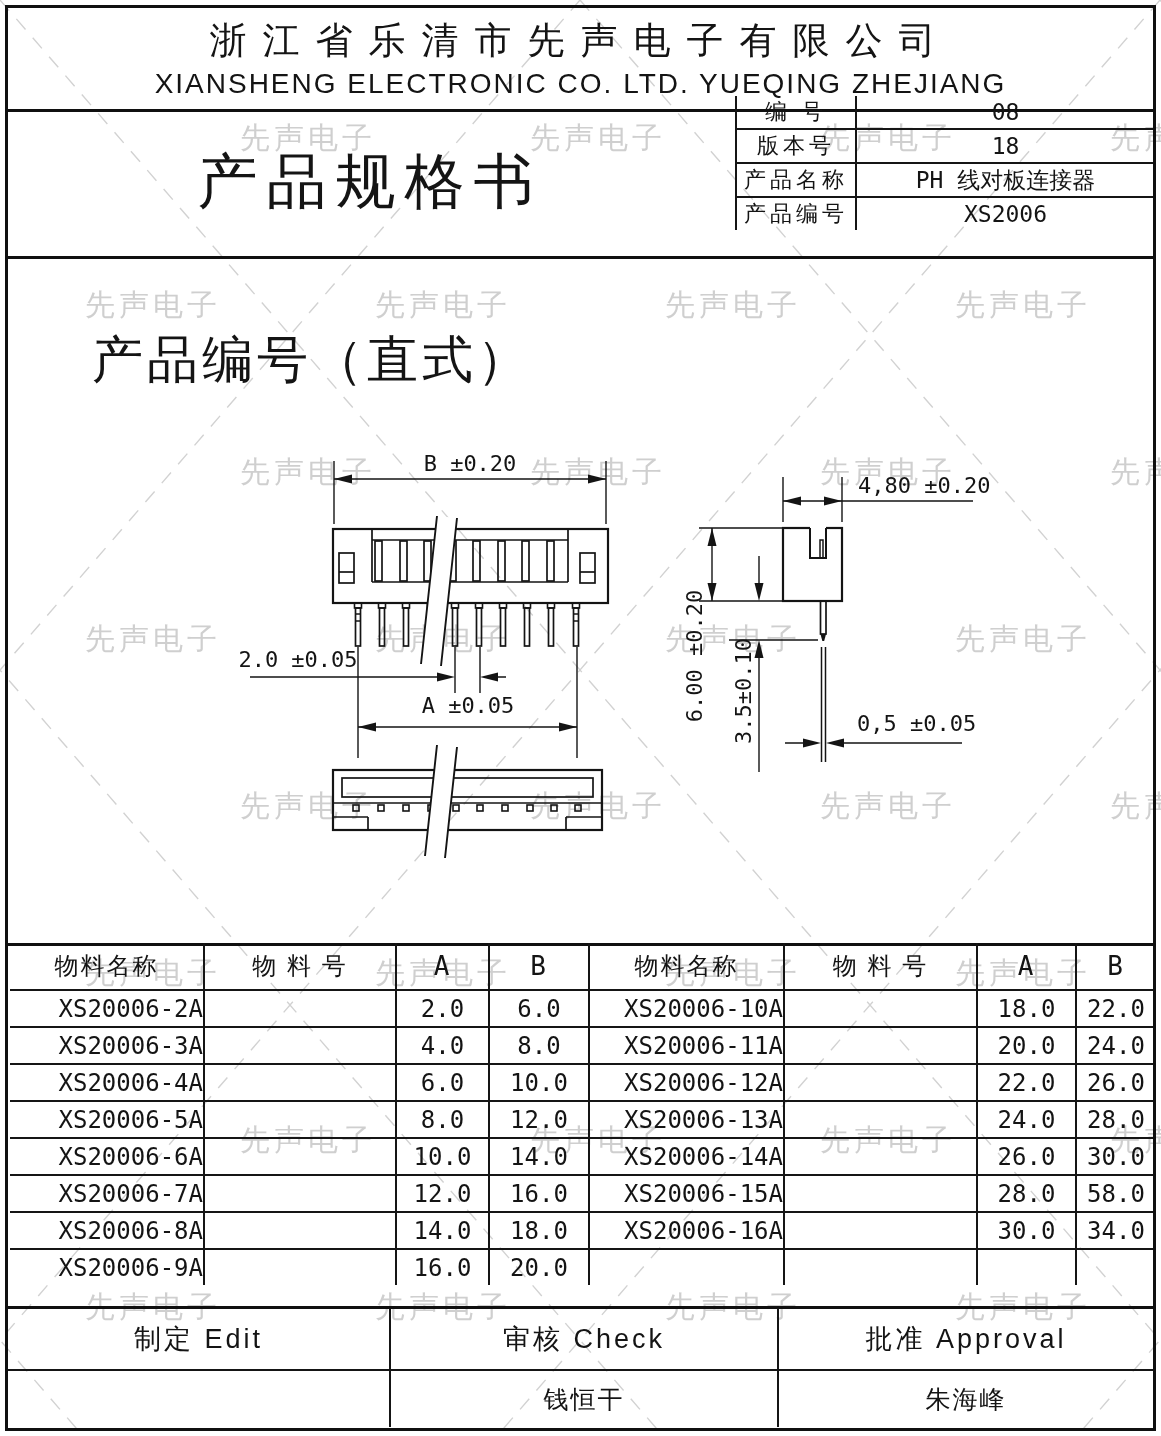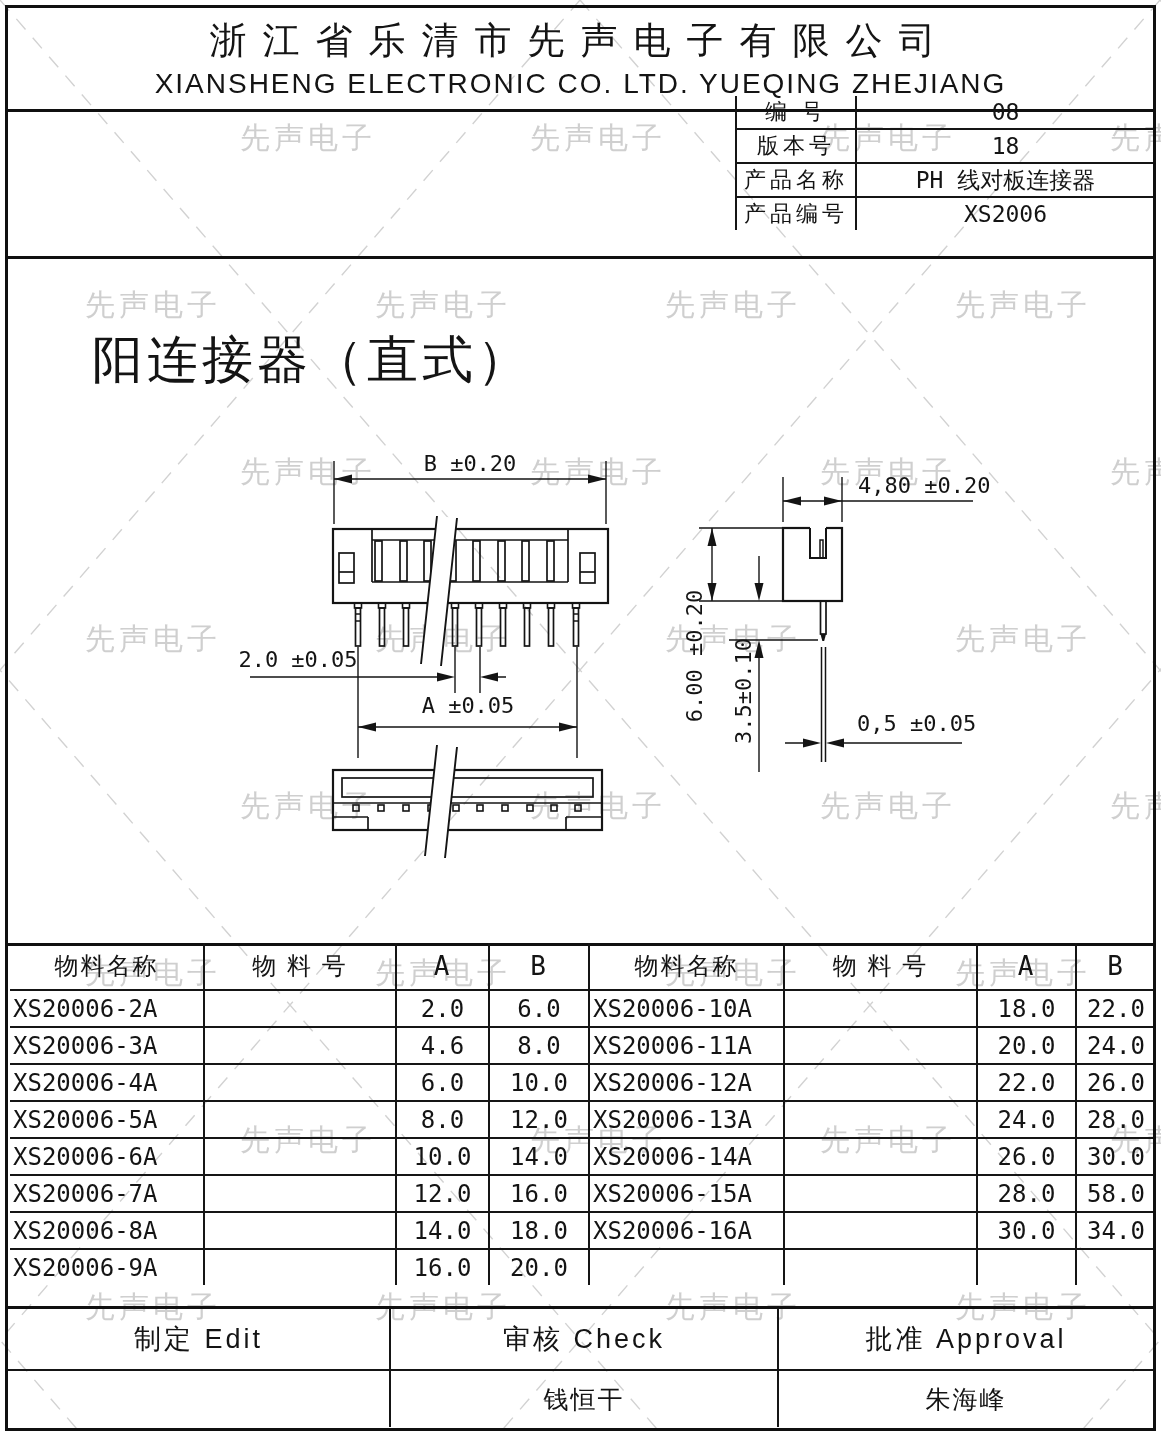--- a/index.html
+++ b/index.html
@@ -41,21 +41,21 @@
   .info-table tr:first-child td { border-top:none; }
   .info-table tr:last-child td { border-bottom:none; }
   .info-label { text-align:center; font-size:22px; letter-spacing:4px; }
   .info-value { text-align:center; font-size:23px;
     font-family:"DejaVu Sans Mono","Liberation Mono",monospace; }
   
   .parts-table { position:absolute; left:10px; top:943px; width:1145px; }
   .parts-table th { height:46px; font-size:24px; letter-spacing:2px; }
   .parts-table td { height:35px; font-size:24px;
     font-family:"DejaVu Sans Mono","Liberation Mono",monospace; }
-  .parts-table .col-name { text-align:left; padding-left:3px; }
+  .parts-table .col-name { text-align:right; padding-left:3px; }
   .parts-table .col-num { text-align:center;margin-left:40px; }
   .parts-table th.mono { font-family:"DejaVu Sans Mono","Liberation Mono",monospace; font-size:26px; }
   .parts-table tr :first-child { border-left:none; }
   .parts-table tr :last-child { border-right:none; }
   .parts-table tr:first-child th { border-top:none; }
   .parts-table tr:last-child td { border-bottom:none; }
   
   .footer-table { position:absolute; left:8px; top:1308px; width:1145px; }
   .footer-table td { text-align:center; }
   .footer-table .ft-label { height:61px; font-size:27px; letter-spacing:3px; }
@@ -126,20 +126,21 @@
   <div class="frame"></div>
 
   <div class="hline" style="top:109px;"></div>
   <div class="hline" style="top:256px;"></div>
   <div class="hline" style="top:943px;"></div>
   <div class="hline" style="top:1306px;"></div>
 
   <div class="company-cn">浙江省乐清市先声电子有限公司</div>
   <div class="company-en">XIANSHENG ELECTRONIC CO. LTD. YUEQING ZHEJIANG</div>
 
+  <div class="doc-title">产品规格书</div>
   <table class="info-table">
     <colgroup>
         <col style="width:120px">
         <col style="width:298px">
       </colgroup>
     <tbody>
         <tr>
       <td class="info-label">编  号</td>
       <td class="info-value">08</td>
     </tr>
@@ -151,21 +152,21 @@
       <td class="info-label">产品名称</td>
       <td class="info-value">PH  线对板连接器</td>
     </tr>
     <tr>
       <td class="info-label">产品编号</td>
       <td class="info-value">XS2006</td>
     </tr>
   </tbody>
     </table>
 
-  <div class="section-title">阳连接器（直式）</div>
+  <div class="section-title">产品编号（直式）</div>
 
   <svg id="drawing-svg" class="layer" viewBox="0 0 1161 1436" xmlns="http://www.w3.org/2000/svg">
     <g stroke="#141414" fill="none">
 
       <g>
         <rect x="333" y="529" width="275" height="74" stroke-width="2.2"></rect>
         <path d="M372,529 V582 M568,529 V582 M372,540 H568 M372,582 H568" stroke-width="1.7"></path>
         <g stroke-width="1.7">
           <rect x="375" y="541" width="7" height="40"></rect>
             <rect x="400" y="541" width="7" height="40"></rect>
@@ -307,21 +308,21 @@
           <td class="col-num">2.0</td>
           <td class="col-num">6.0</td>
           <td class="col-name">XS20006-10A</td>
           <td class="col-num"></td>
           <td class="col-num">18.0</td>
           <td class="col-num">22.0</td>
         </tr>
         <tr>
           <td class="col-name">XS20006-3A</td>
           <td class="col-num"></td>
-          <td class="col-num">4.6</td>
+          <td class="col-num">4.0</td>
           <td class="col-num">8.0</td>
           <td class="col-name">XS20006-11A</td>
           <td class="col-num"></td>
           <td class="col-num">20.0</td>
           <td class="col-num">24.0</td>
         </tr>
         <tr>
           <td class="col-name">XS20006-4A</td>
           <td class="col-num"></td>
           <td class="col-num">6.0</td>

